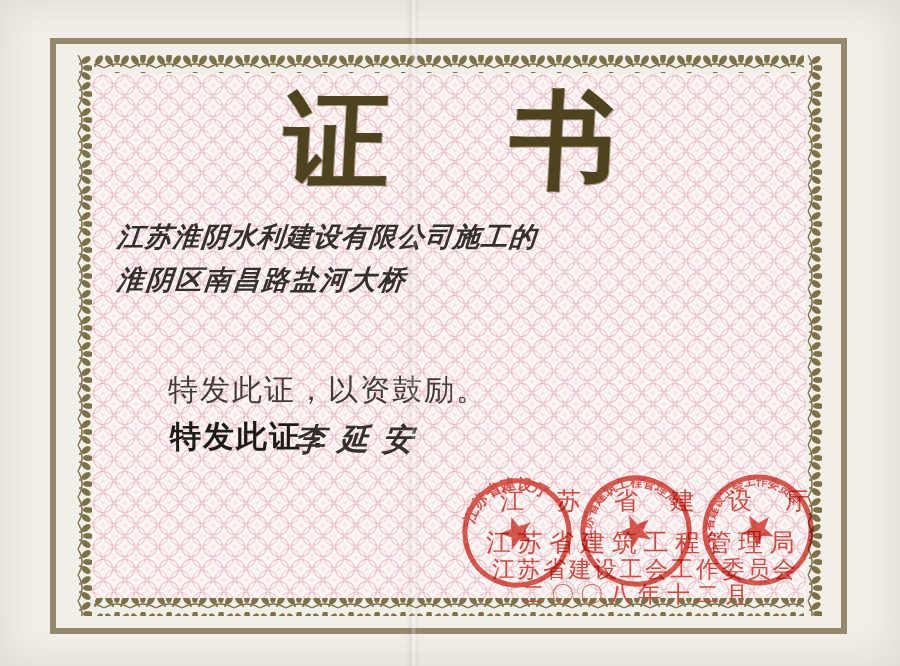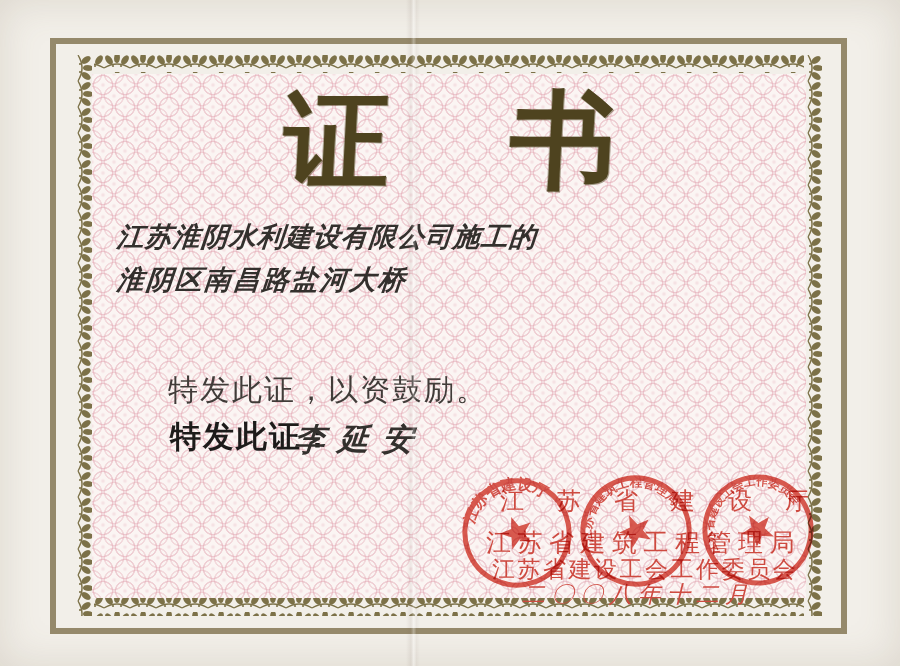--- a/index.html
+++ b/index.html
@@ -43,21 +43,21 @@
   .l4{left:168px;top:370px;font-size:30px;letter-spacing:2px;}
   .mgr-label{
     left:170px;top:416px;font-size:31px;font-weight:bold;color:#1d1b1a;
     font-family:"DejaVu Sans", sans-serif;letter-spacing:2px;
   }
   .mgr-name{left:294px;top:419px;font-size:31px;letter-spacing:13px;}
   .red{color:#ce4a40;font-family:"DejaVu Serif", serif;font-weight:500;}
   .iss1{left:500px;top:485px;font-size:24px;letter-spacing:33px;}
   .iss2{left:486px;top:526px;font-size:25px;letter-spacing:6.5px;}
   .iss3{left:492px;top:554px;font-size:23px;letter-spacing:2.5px;}
-  .idate{left:522px;top:579px;font-size:23px;letter-spacing:6px;font-style:italic;}
+  .idate{left:522px;top:579px;font-size:23px;letter-spacing:6px;}
   .seal{position:absolute;z-index:3;mix-blend-mode:multiply;opacity:0.88;}
   .seal text{font-family:"DejaVu Serif", serif;font-weight:bold;}
   .crease{
     position:absolute;left:406px;top:0;width:14px;height:666px;z-index:6;pointer-events:none;
     background:linear-gradient(90deg, rgba(110,90,80,0) 0%, rgba(110,90,80,0.10) 35%, rgba(255,255,255,0.30) 55%, rgba(110,90,80,0.06) 75%, rgba(110,90,80,0) 100%);
   }
 </style>
 </head>
 <body>
 

